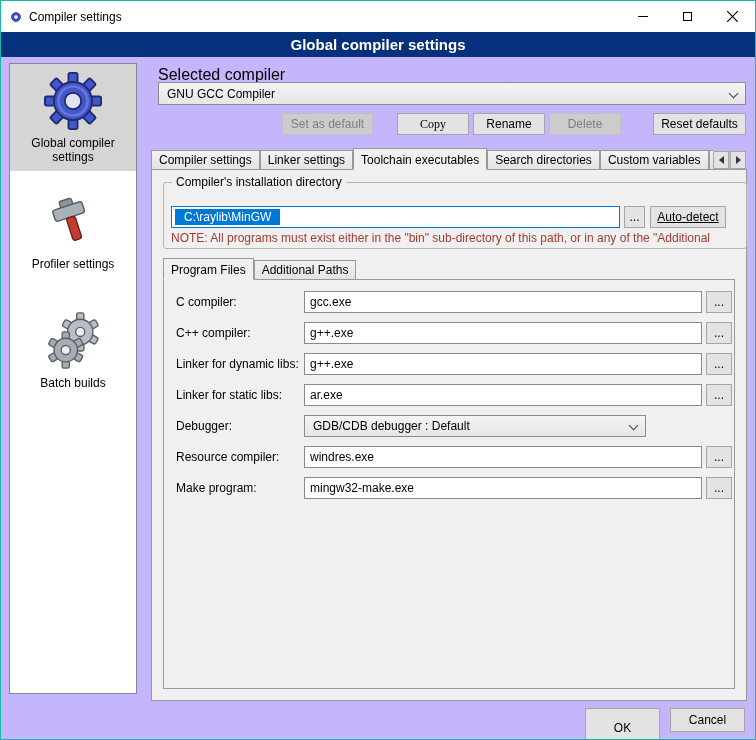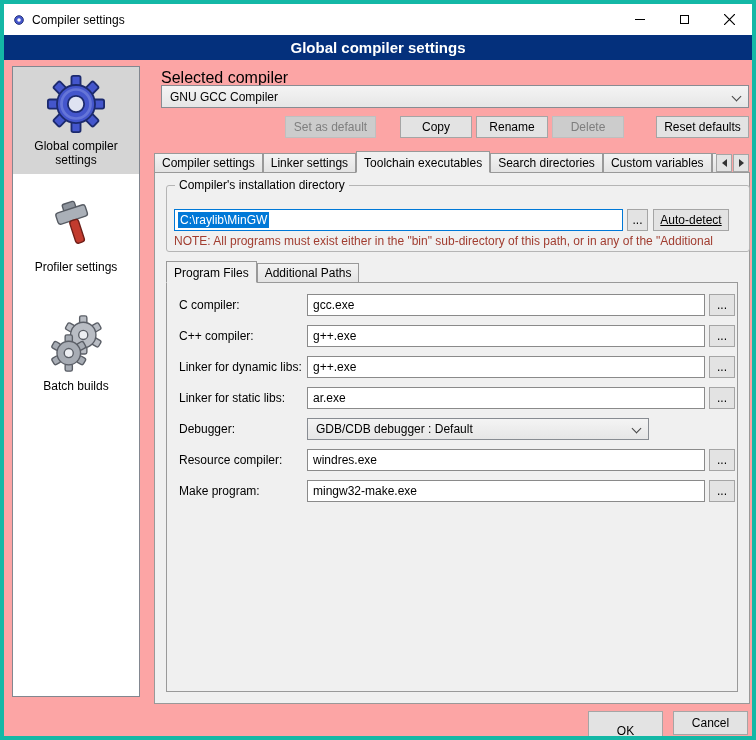--- a/index.html
+++ b/index.html
@@ -1,19 +1,19 @@
 <!DOCTYPE html>
 <html><head>
 <meta charset="utf-8">
 <style>
   * { margin:0; padding:0; box-sizing:border-box; }
   html,body { width:756px; height:740px; }
   body { font-family:"Liberation Sans", sans-serif; font-size:12px; color:#000; background:#fff; }
 
-  .window { position:relative; width:756px; height:740px; background:#fca5a5; border:4px solid #14b8a6; overflow:hidden; }
+  .window { position:relative; width:756px; height:740px; background:#c4b5fd; border:1px solid #14b8a6; overflow:hidden; }
 
   
   .titlebar { position:absolute; top:0; left:0; right:0; height:31px; background:#fff; display:flex; align-items:center; padding-left:8px; }
   .titlebar .title-text { margin-left:6px; font-size:12px; }
   .caption-buttons { position:absolute; right:0; top:0; height:31px; display:flex; }
   .cap-btn { width:45px; height:31px; display:flex; align-items:center; justify-content:center; }
   .min-glyph { width:10px; height:1px; background:#000; display:block; }
   .max-glyph { width:9px; height:9px; border:1px solid #000; display:block; }
 
   
@@ -48,21 +48,21 @@
   .tri-right { width:0; height:0; border-top:4px solid transparent; border-bottom:4px solid transparent; border-left:5px solid #333; }
 
   .panel { position:absolute; background:#F0F0F0; border:1px solid #999; }
 
   
   .groupbox { position:absolute; border:1px solid #B5B5B5; border-radius:3px; }
   .group-title { position:absolute; top:-8px; left:8px; background:#F0F0F0; padding:0 4px; font-size:12px; }
 
   
   .path-input { position:absolute; height:22px; background:#fff; border:1px solid #0078D7; display:flex; align-items:center; padding:0 3px; }
-  .sel-text { background:#0078D7; color:#fff; padding:1px 2px; font-size:12px; }
+  .sel-text { background:#0078D7; color:#fff; padding:1px 9px; font-size:12px; }
 
   .note-text { position:absolute; color:#A13D30; font-size:12px; white-space:nowrap; overflow:hidden; }
 
   
   .form-row { position:absolute; left:162px; width:572px; height:23px; }
   .form-label { position:absolute; left:13px; line-height:23px; font-size:12px; }
   .form-input { position:absolute; left:141px; top:0; width:398px; height:22px; border:1px solid #8A8A8A; background:#fff; padding:0 5px; font-family:inherit; font-size:12px; }
   .row-browse { left:543px; top:0; width:26px; }
   .row-combo { left:141px; top:0; width:342px; height:22px; }
 
@@ -166,21 +166,21 @@
     </div>
   </div>
 
   <span class="label" style="left:157px; top:65px;">Selected compiler</span>
   <div class="combo" style="left:157px; top:81px; width:588px;">
     <span>GNU GCC Compiler</span>
     <span class="combo-arrow"></span>
   </div>
 
   <button class="btn disabled" style="left:281px; top:112px; width:91px;">Set as default</button>
-  <button class="btn" style="left:396px; top:112px; width:72px;">Copy</button>
+  <button class="btn" style="left:396px; top:112px; width:72px;font-family:Liberation Serif, serif;">Copy</button>
   <button class="btn" style="left:472px; top:112px; width:72px;">Rename</button>
   <button class="btn disabled" style="left:548px; top:112px; width:72px;">Delete</button>
   <button class="btn" style="left:652px; top:112px; width:93px;">Reset defaults</button>
 
   <div class="tabstrip" style="left:150px; top:147px; width:562px;">
     <div class="tab">Compiler settings</div>
     <div class="tab">Linker settings</div>
     <div class="tab active">Toolchain executables</div>
     <div class="tab">Search directories</div>
     <div class="tab">Custom variables</div>

